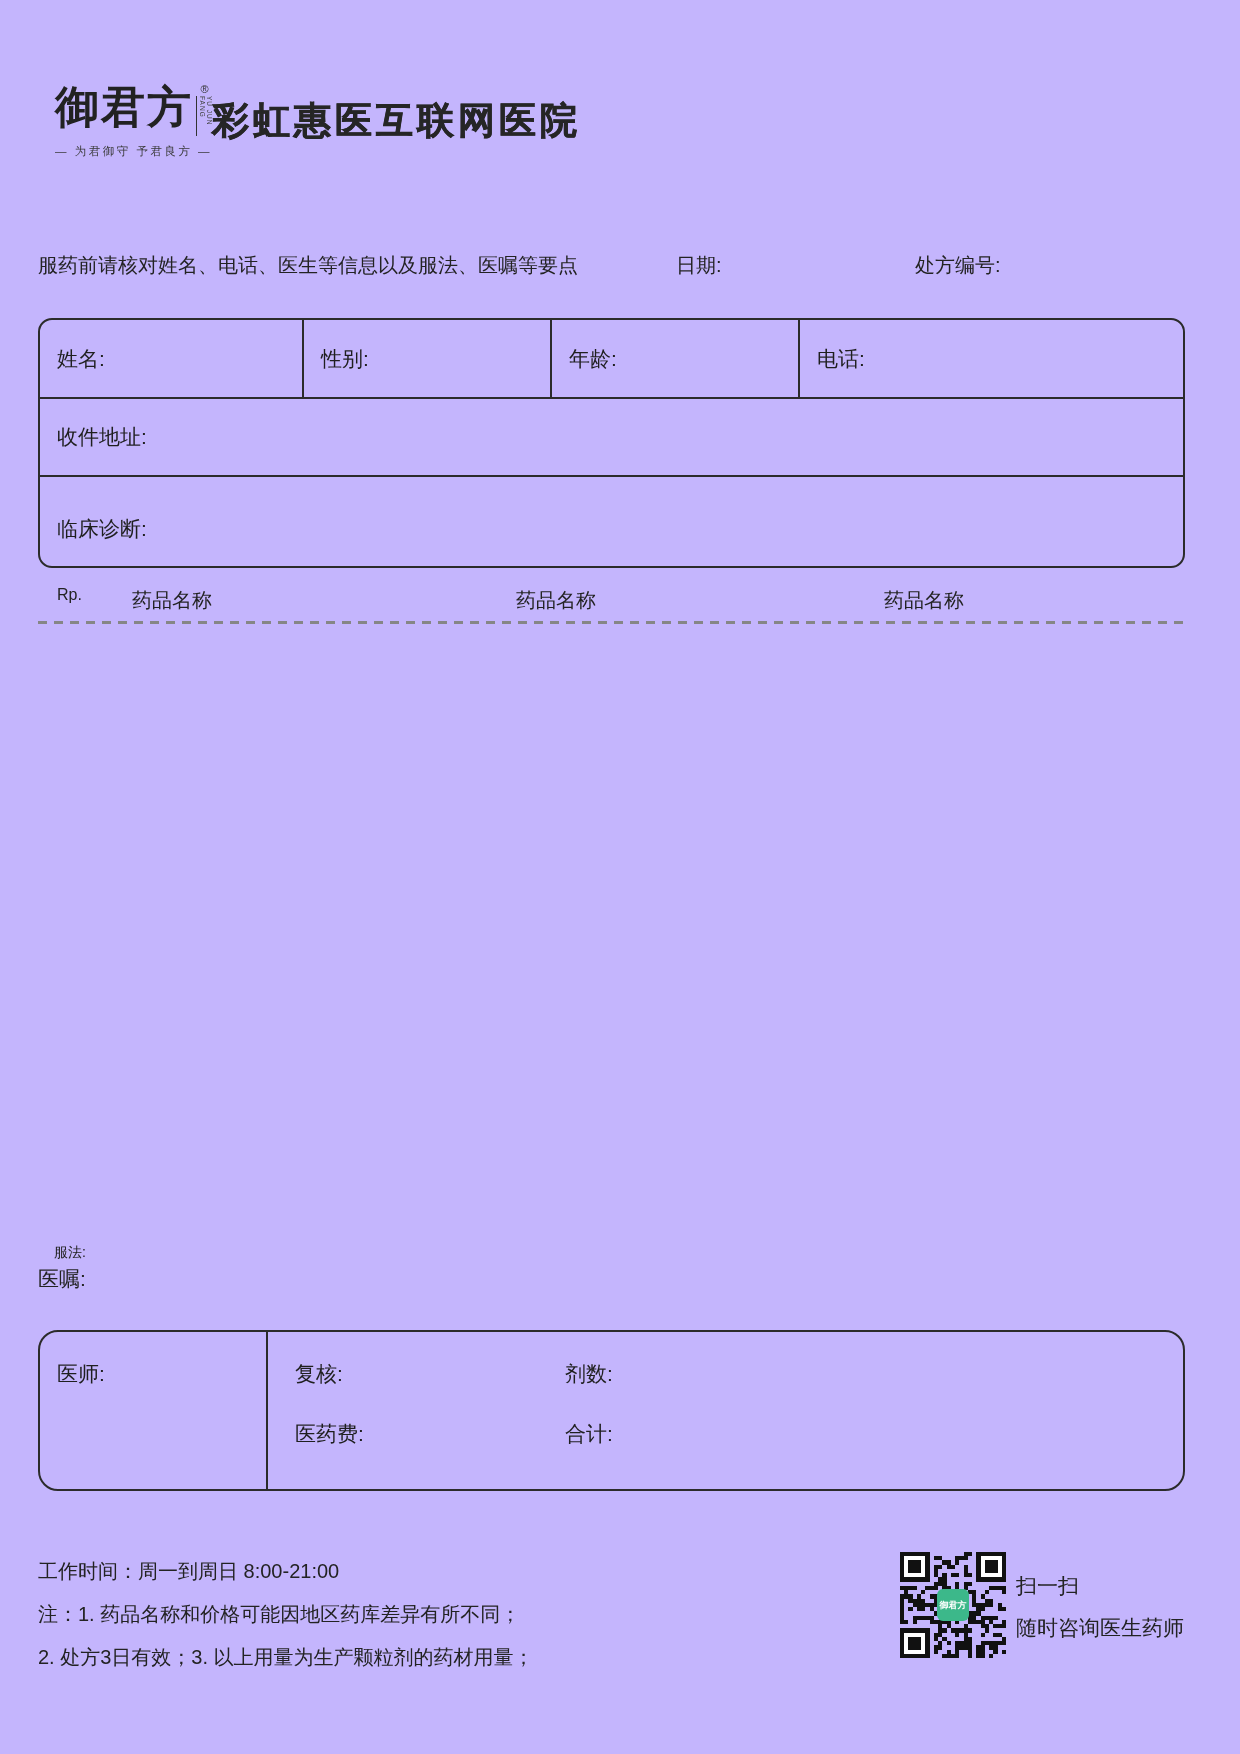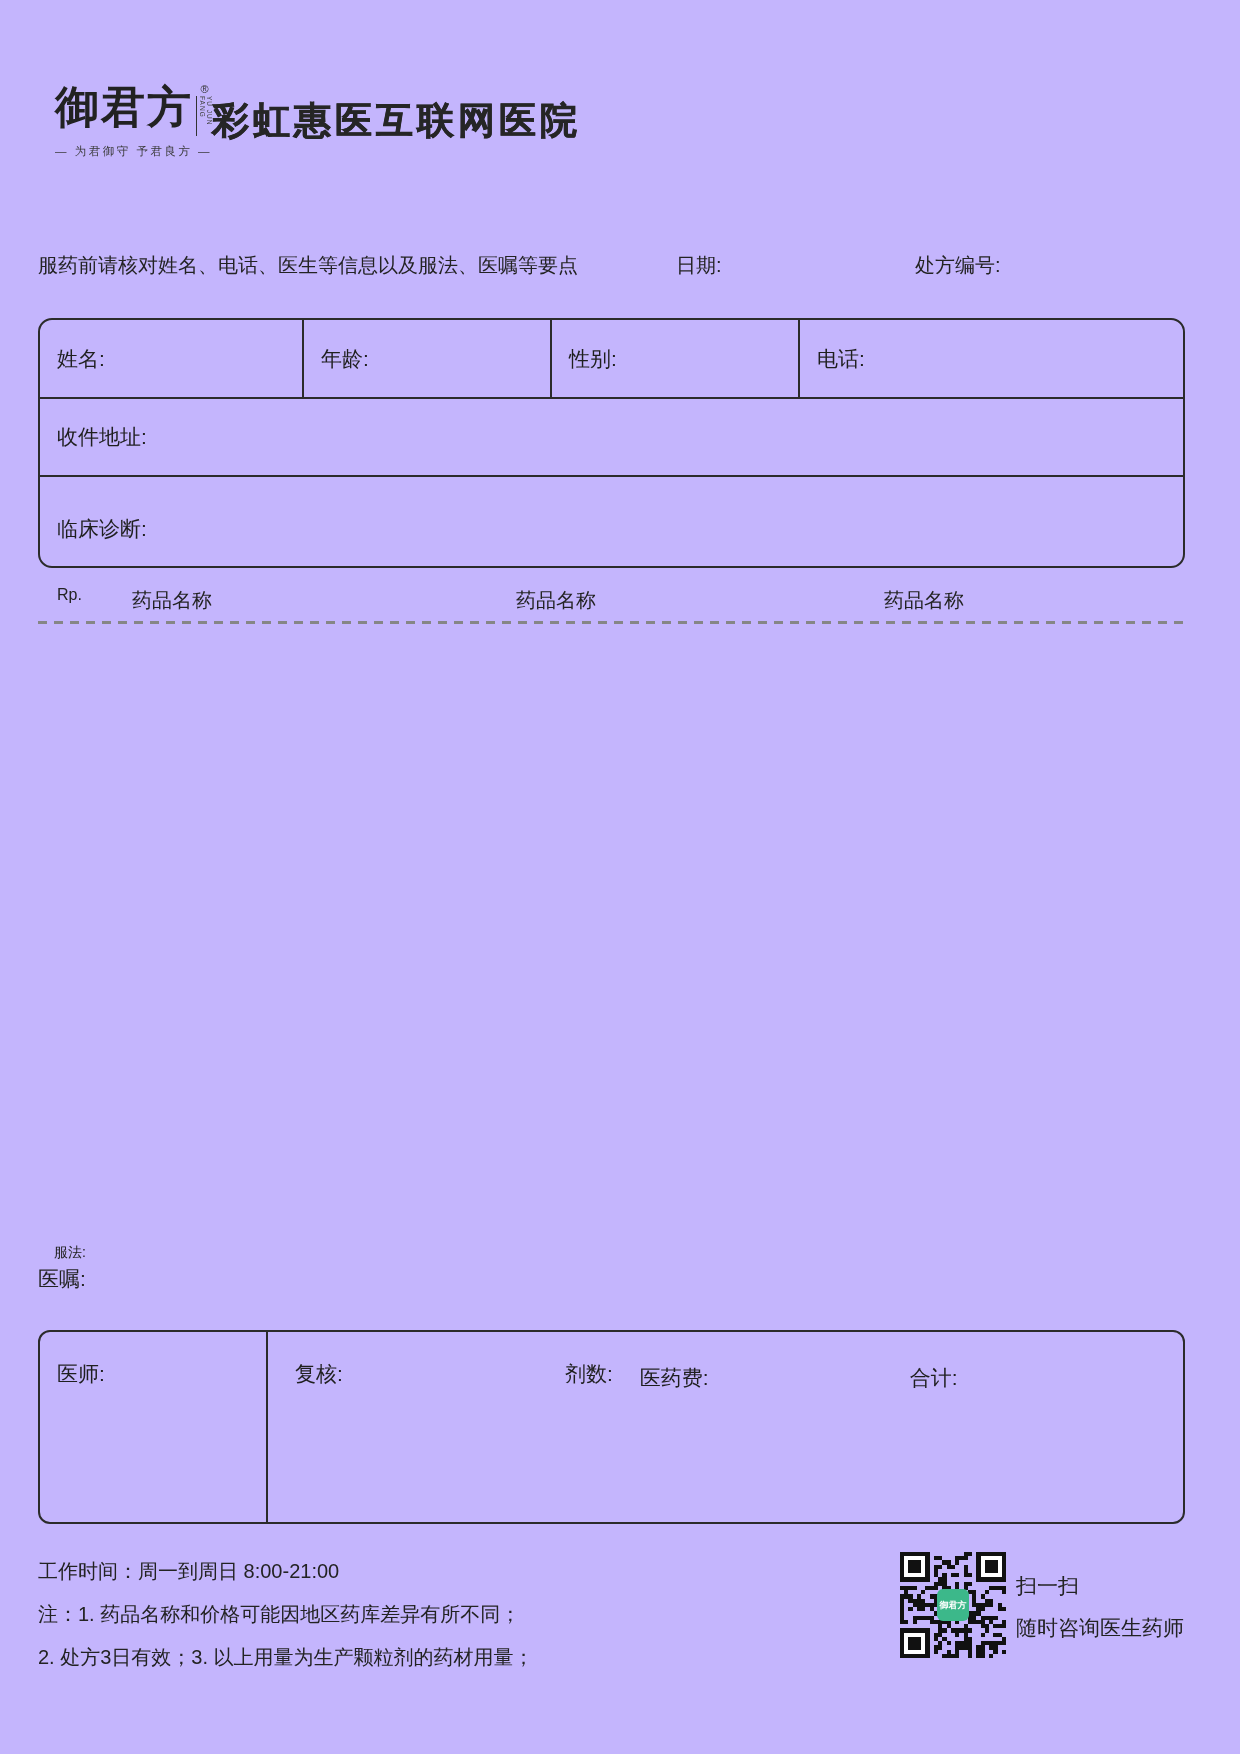--- a/index.html
+++ b/index.html
@@ -76,29 +76,29 @@
     left:38px; top:621px; width:1147px; height:3px;
     background:repeating-linear-gradient(90deg,#868686 0 9px,transparent 9px 16px);
   }
 
   
   .usage  { left:38px; top:1244px; font-size:14px; color:#232323;margin-left:16px; }
   .advice { left:38px; top:1265px; font-size:21px; color:#232323; }
 
   
   .signoff-box {
-    left:38px; top:1330px; width:1147px; height:194px;
-    border:2.5px solid #2b2b2b; border-radius:12px;
+    left:38px; top:1330px; width:1147px; height:161px;
+    border:2.5px solid #2b2b2b; border-radius:20px;
     display:flex;
   }
   .s-left {
     width:228px; border-right:2px solid #2b2b2b;
     padding:28px 0 0 17px; font-size:21px;
   }
-  .s-right { flex:1; display:flex; flex-direction:row; }
+  .s-right { flex:1; display:flex; flex-direction:column; }
   .s-row { display:flex; padding-left:27px; font-size:21px; }
   .s-row-1 { margin-top:28px; }
   .s-row-2 { margin-top:32px; }
   .s-label-a { width:270px; }
 
   
   .hours { left:38px; top:1558px; font-size:20px; color:#232323; }
   .note1 { left:38px; top:1601px; font-size:20px; color:#232323; }
   .note2 { left:38px; top:1644px; font-size:20px; color:#232323; }
 
@@ -129,22 +129,22 @@
   </div>
   <div class="abs hospital-name">彩虹惠医互联网医院</div>
 
   <div class="abs notice">服药前请核对姓名、电话、医生等信息以及服法、医嘱等要点</div>
   <div class="abs date">日期:</div>
   <div class="abs rx-no">处方编号:</div>
 
   <div class="abs patient-box">
     <div class="p-row1">
       <div class="p-cell c1">姓名:</div>
+      <div class="p-cell c2">性别:</div>
       <div class="p-cell c3">年龄:</div>
-      <div class="p-cell c2">性别:</div>
       <div class="p-cell c4">电话:</div>
     </div>
     <div class="p-row2">收件地址:</div>
     <div class="p-row3">临床诊断:</div>
   </div>
 
   <div class="abs rp">Rp.</div>
   <div class="abs drug1">药品名称</div>
   <div class="abs drug2">药品名称</div>
   <div class="abs drug3">药品名称</div>

